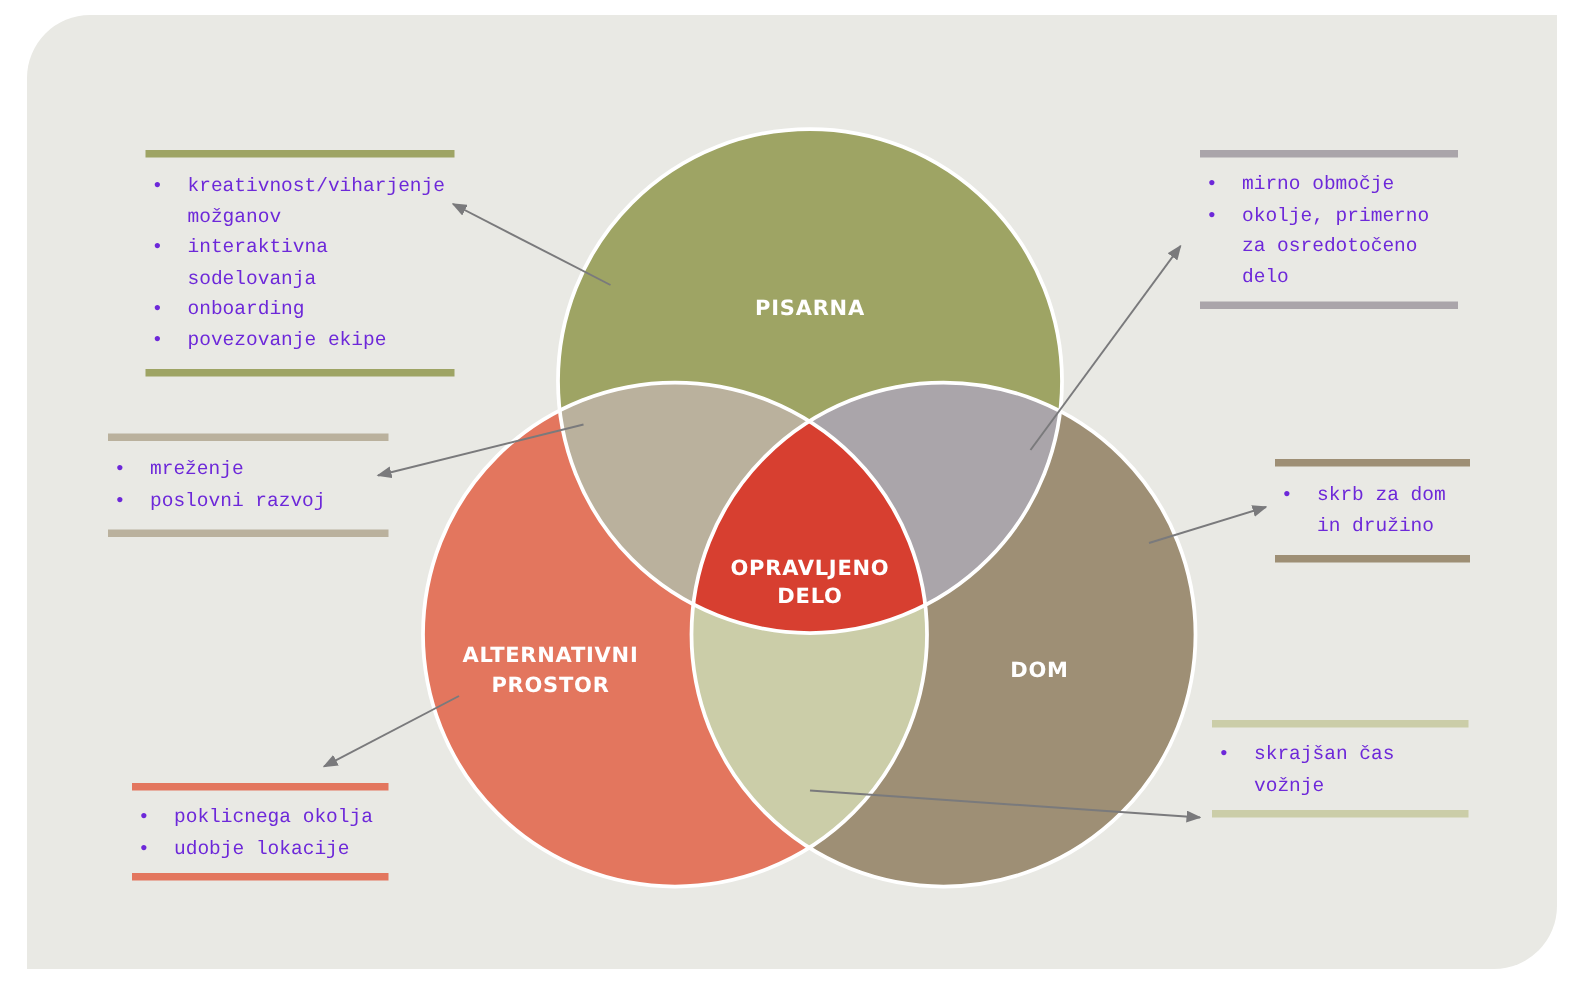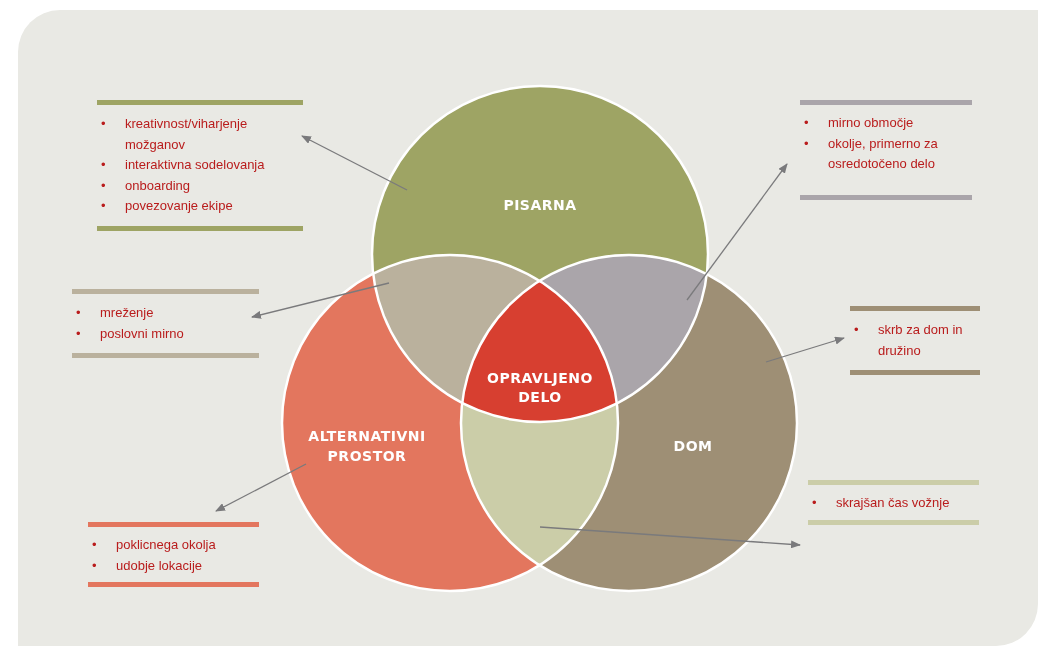--- a/index.html
+++ b/index.html
@@ -3,21 +3,21 @@
 <meta charset="utf-8">
 <style>
   html, body { margin: 0; padding: 0; background: #ffffff; }
   body { width: 1056px; height: 654px; position: relative; overflow: hidden;
          font-family: "Liberation Sans", "DejaVu Sans", sans-serif; }
   .card { position: absolute; left: 18px; top: 10px; width: 1020px; height: 636px;
           background: #e9e9e4; border-top-left-radius: 42px; border-bottom-right-radius: 42px; }
   svg.venn { position: absolute; left: 0; top: 0; }
   .circle-label { fill: #ffffff; font-family: "DejaVu Sans", sans-serif; font-weight: bold;
                   font-size: 14px; letter-spacing: 0.5px; text-anchor: middle; }
-  .note { position: absolute; color: #b91c1c; font-family: Liberation Sans, sans-serif; font-size: 13px; }
+  .note { position: absolute; color: #6d28d9; font-family: Liberation Mono, monospace; font-size: 13px; }
   .note .bar { height: 5px; width: 100%; }
   .note ul { list-style: none; margin: 0; padding: 9px 0 9px 0; }
   .note li { position: relative; padding-left: 28px; line-height: 20.5px; }
   .note li::before { content: "•"; position: absolute; left: 4px; top: 0; }
 </style>
 </head>
 <body>
 
 <div class="card" style="background: rgb(233, 233, 228);"></div>
 
@@ -85,32 +85,32 @@
     <li>kreativnost/viharjenje možganov</li>
     <li>interaktivna sodelovanja</li>
     <li>onboarding</li>
     <li>povezovanje ekipe</li>
   </ul>
   <div class="bar" style="background:#9ea464"></div>
 </div>
 
 <div class="note" style="left:800px; top:100px; width:172px;">
   <div class="bar" style="background:#aaa5aa"></div>
-  <ul style="padding-top:8px; padding-bottom:20px;">
+  <ul style="padding-top:8px; padding-bottom:6px;">
     <li>mirno območje</li>
     <li>okolje, primerno za osredotočeno delo</li>
   </ul>
   <div class="bar" style="background:#aaa5aa"></div>
 </div>
 
 <div class="note" style="left:72px; top:289px; width:187px;">
   <div class="bar" style="background:#bab19d"></div>
   <ul>
     <li>mreženje</li>
-    <li>poslovni mirno</li>
+    <li>poslovni razvoj</li>
   </ul>
   <div class="bar" style="background:#bab19d"></div>
 </div>
 
 <div class="note" style="left:850px; top:306px; width:130px;">
   <div class="bar" style="background:#9e8f75"></div>
   <ul style="padding-left:0;">
     <li>skrb za dom in družino</li>
   </ul>
   <div class="bar" style="background:#9e8f75"></div>

